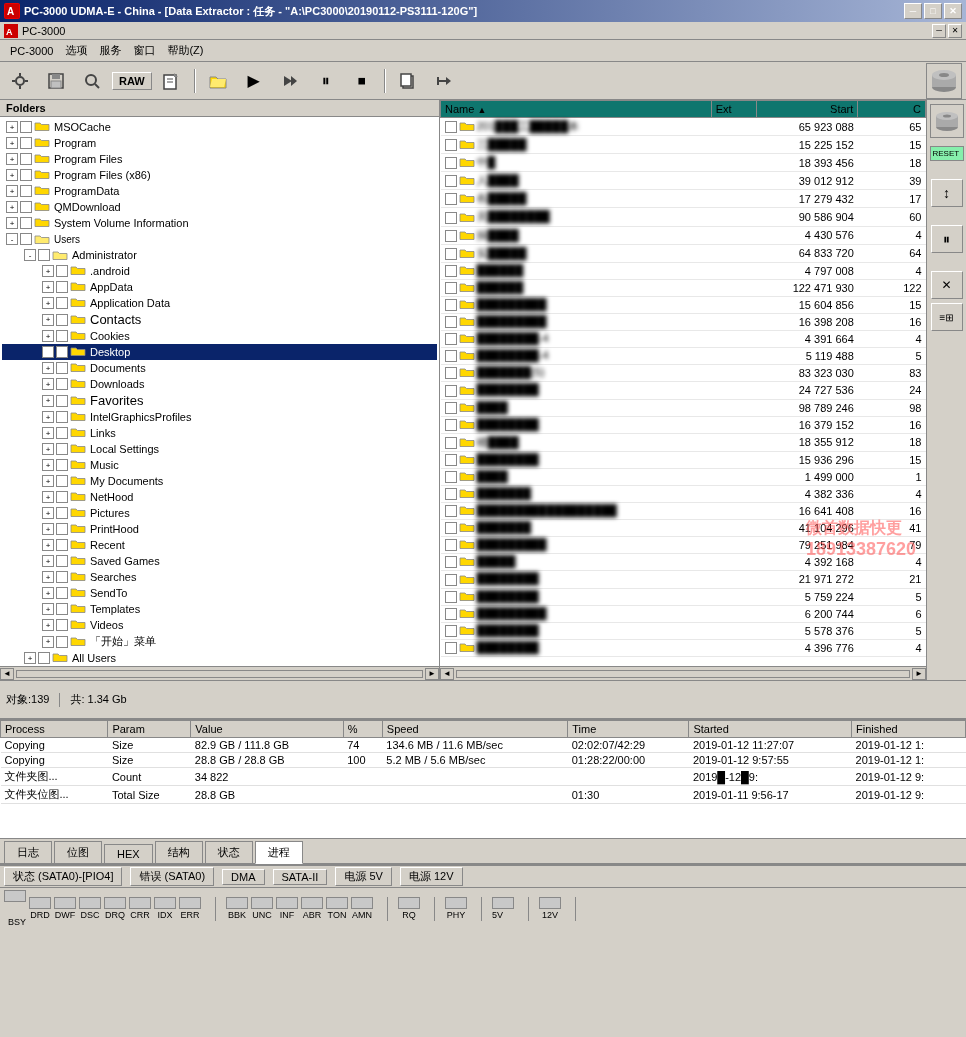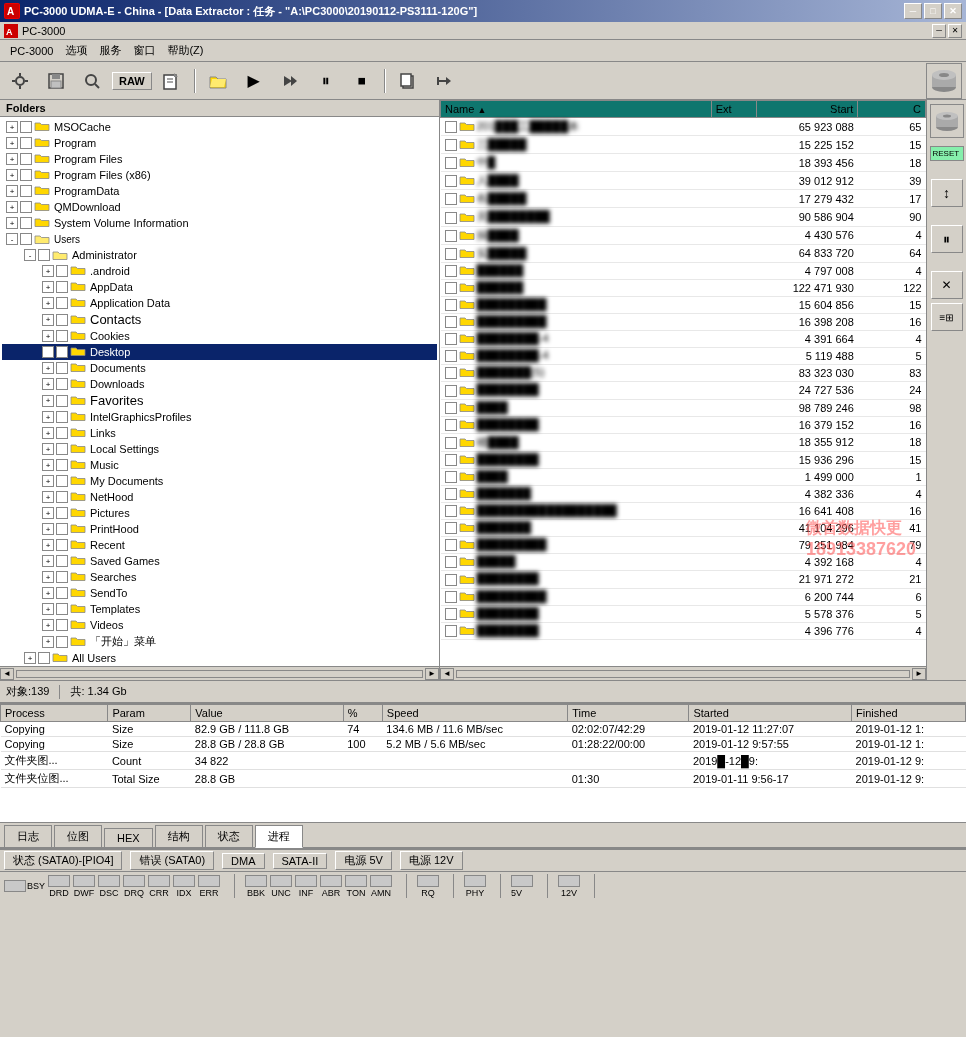--- a/index.html
+++ b/index.html
@@ -31,21 +31,21 @@
     
     
     .file-panel { flex: 1; display: flex; flex-direction: column; background: #fff; }
     .file-table { flex: 1; overflow-y: auto; overflow-x: auto; }
     table { width: 100%; border-collapse: collapse; }
     th { background: #0f766e; border: 1px solid #888; padding: 2px 4px; text-align: left; font-size: 11px; font-weight: normal; position: sticky; top: 0; white-space: nowrap; cursor: pointer; }
     td { border-bottom: 1px solid #e8e8e8; padding: 1px 4px; font-size: 11px; white-space: nowrap; }
     .sort-arrow { font-size: 9px; }
     
     
-    .status-bar { height: 22px; background: #d4d0c8; border-top: 1px solid #888; display: flex; align-items: center; padding: 0 6px; font-size: 11px; }
+    .status-bar { height: 38px; background: #d4d0c8; border-top: 1px solid #888; display: flex; align-items: center; padding: 0 6px; font-size: 11px; }
     .status-divider { width: 1px; height: 14px; background: #888; margin: 0 10px; }
     
     
     .progress-panel { height: 120px; background: #fff; border-top: 2px solid #888; overflow: auto; }
     .progress-table { width: 100%; border-collapse: collapse; }
     .progress-table th { background: #d4d0c8; border: 1px solid #888; padding: 2px 4px; font-size: 11px; font-weight: normal; }
     .progress-table td { border-bottom: 1px solid #e0e0e0; padding: 1px 4px; font-size: 11px; }
     
     
     .tab-bar { height: 26px; background: #d4d0c8; display: flex; align-items: flex-end; padding: 0 4px; border-top: 1px solid #888; }
@@ -533,21 +533,21 @@
               <td></td>
               <td style="text-align: right;">17 279 432</td>
               <td style="text-align: right;">17</td>
             </tr>
             <tr>
               <td><span style="display: inline-block; width: 12px; height: 12px; border: 1px solid rgb(136, 136, 136); background: rgb(255, 255, 255); margin-right: 2px; vertical-align: middle;"></span><span style="display: inline-block; vertical-align: middle; margin-right: 2px;"><svg width="16" height="12" viewBox="0 0 16 12">
                     <path d="M1 3h5l1.5 1.5H15v6H1V3z" fill="#ffd700" stroke="#888" stroke-width="0.8"></path>
                   </svg></span><span style="filter: blur(2px); display: inline-block; font-size: 11px;">吴████████</span></td>
               <td></td>
               <td style="text-align: right;">90 586 904</td>
-              <td style="text-align: right;">90</td>
+              <td style="text-align: right;">60</td>
             </tr>
             <tr>
               <td><span style="display: inline-block; width: 12px; height: 12px; border: 1px solid rgb(136, 136, 136); background: rgb(255, 255, 255); margin-right: 2px; vertical-align: middle;"></span><span style="display: inline-block; vertical-align: middle; margin-right: 2px;"><svg width="16" height="12" viewBox="0 0 16 12">
                     <path d="M1 3h5l1.5 1.5H15v6H1V3z" fill="#ffd700" stroke="#888" stroke-width="0.8"></path>
                   </svg></span><span style="filter: blur(2px); display: inline-block; font-size: 11px;">操████</span></td>
               <td></td>
               <td style="text-align: right;">4 430 576</td>
               <td style="text-align: right;">4</td>
             </tr>
             <tr>
@@ -702,20 +702,28 @@
               <td style="text-align: right;">4 392 168</td>
               <td style="text-align: right;">4</td>
             </tr>
             <tr>
               <td><span style="display: inline-block; width: 12px; height: 12px; border: 1px solid rgb(136, 136, 136); background: rgb(255, 255, 255); margin-right: 2px; vertical-align: middle;"></span><span style="display: inline-block; vertical-align: middle; margin-right: 2px;"><svg width="16" height="12" viewBox="0 0 16 12">
                     <path d="M1 3h5l1.5 1.5H15v6H1V3z" fill="#ffd700" stroke="#888" stroke-width="0.8"></path>
                   </svg></span><span style="filter: blur(2px); display: inline-block; font-size: 11px;">████████</span></td>
               <td></td>
               <td style="text-align: right;">21 971 272</td>
               <td style="text-align: right;">21</td>
+            </tr>
+            <tr>
+              <td><span style="display: inline-block; width: 12px; height: 12px; border: 1px solid rgb(136, 136, 136); background: rgb(255, 255, 255); margin-right: 2px; vertical-align: middle;"></span><span style="display: inline-block; vertical-align: middle; margin-right: 2px;"><svg width="16" height="12" viewBox="0 0 16 12">
+                    <path d="M1 3h5l1.5 1.5H15v6H1V3z" fill="#ffd700" stroke="#888" stroke-width="0.8"></path>
+                  </svg></span><span style="filter: blur(2px); display: inline-block; font-size: 11px;">████████</span></td>
+              <td></td>
+              <td style="text-align: right;">5 759 224</td>
+              <td style="text-align: right;">5</td>
             </tr>
             <tr>
               <td><span style="display: inline-block; width: 12px; height: 12px; border: 1px solid rgb(136, 136, 136); background: rgb(255, 255, 255); margin-right: 2px; vertical-align: middle;"></span><span style="display: inline-block; vertical-align: middle; margin-right: 2px;"><svg width="16" height="12" viewBox="0 0 16 12">
                     <path d="M1 3h5l1.5 1.5H15v6H1V3z" fill="#ffd700" stroke="#888" stroke-width="0.8"></path>
                   </svg></span><span style="filter: blur(2px); display: inline-block; font-size: 11px;">█████████</span></td>
               <td></td>
               <td style="text-align: right;">6 200 744</td>
               <td style="text-align: right;">6</td>
             </tr>
             <tr>
@@ -849,21 +857,21 @@
     <div class="status-indicator">状态 (SATA0)-[PIO4]</div>
     <div class="status-indicator">错误 (SATA0)</div>
     <div class="status-indicator">DMA</div>
     <div class="status-indicator">SATA-II</div>
     <div class="status-indicator">电源 5V</div>
     <div class="status-indicator">电源 12V</div>
   </div>
   <div class="led-row" id="led-row">
 
   <div style="display: flex; gap: 3px; align-items: center; margin-right: 8px;">
-        <div style="display: flex; flex-direction: row; align-items: center; gap: 1px;">
+        <div style="display: flex; flex-direction: column; align-items: flex-end; gap: 15px;">
           <div style="width: 22px; height: 12px; border: 1px solid rgb(136, 136, 136); background: rgb(200, 200, 200);"></div>
           <div style="font-size: 9px; color: rgb(0, 0, 0);">BSY</div>
         </div>
         <div style="display: flex; flex-direction: column; align-items: center; gap: 1px;">
           <div style="width: 22px; height: 12px; border: 1px solid rgb(136, 136, 136); background: rgb(200, 200, 200);"></div>
           <div style="font-size: 9px; color: rgb(0, 0, 0);">DRD</div>
         </div>
         <div style="display: flex; flex-direction: column; align-items: center; gap: 1px;">
           <div style="width: 22px; height: 12px; border: 1px solid rgb(136, 136, 136); background: rgb(200, 200, 200);"></div>
           <div style="font-size: 9px; color: rgb(0, 0, 0);">DWF</div>

